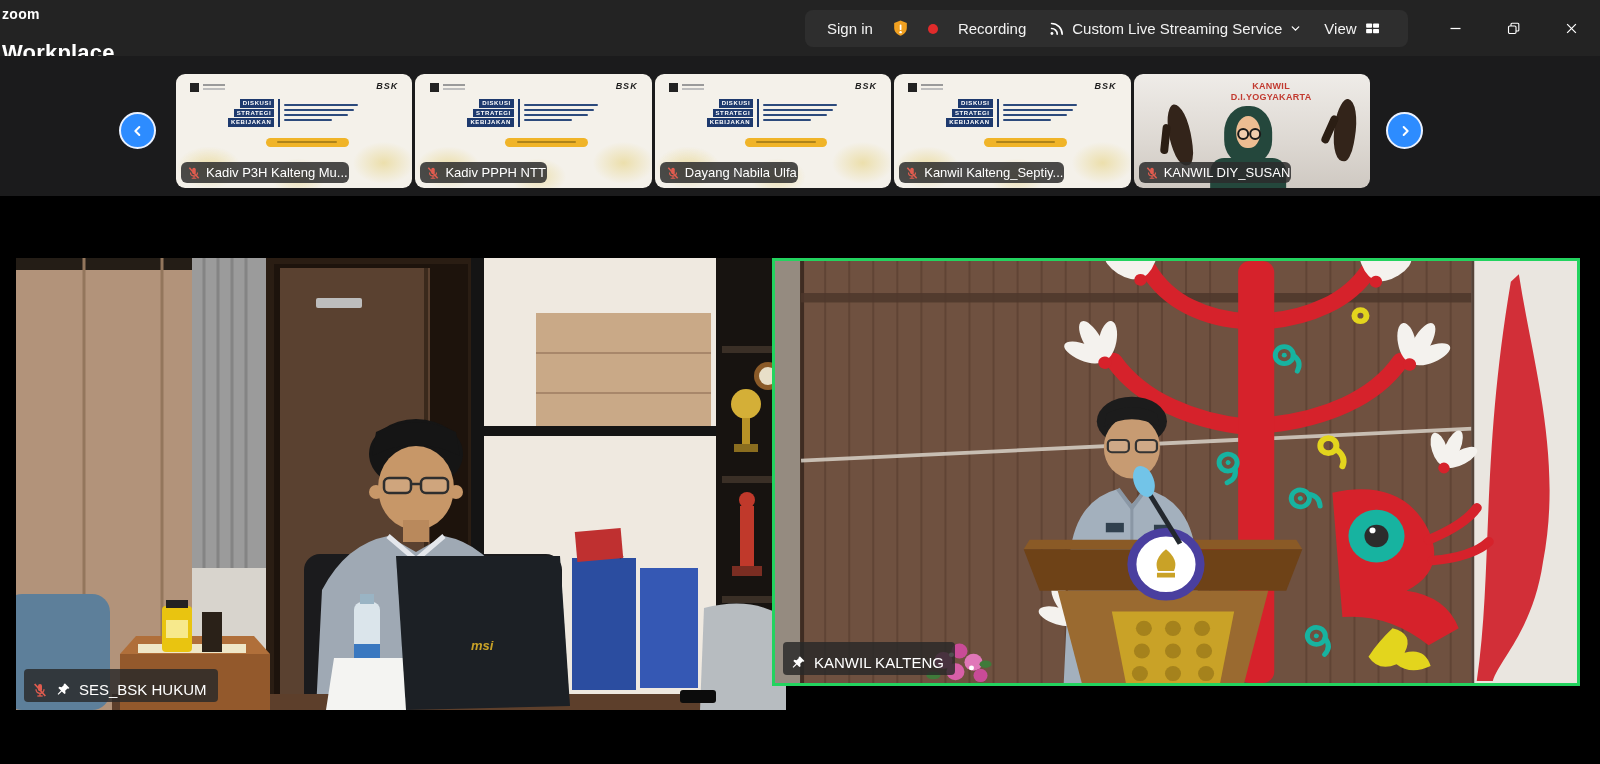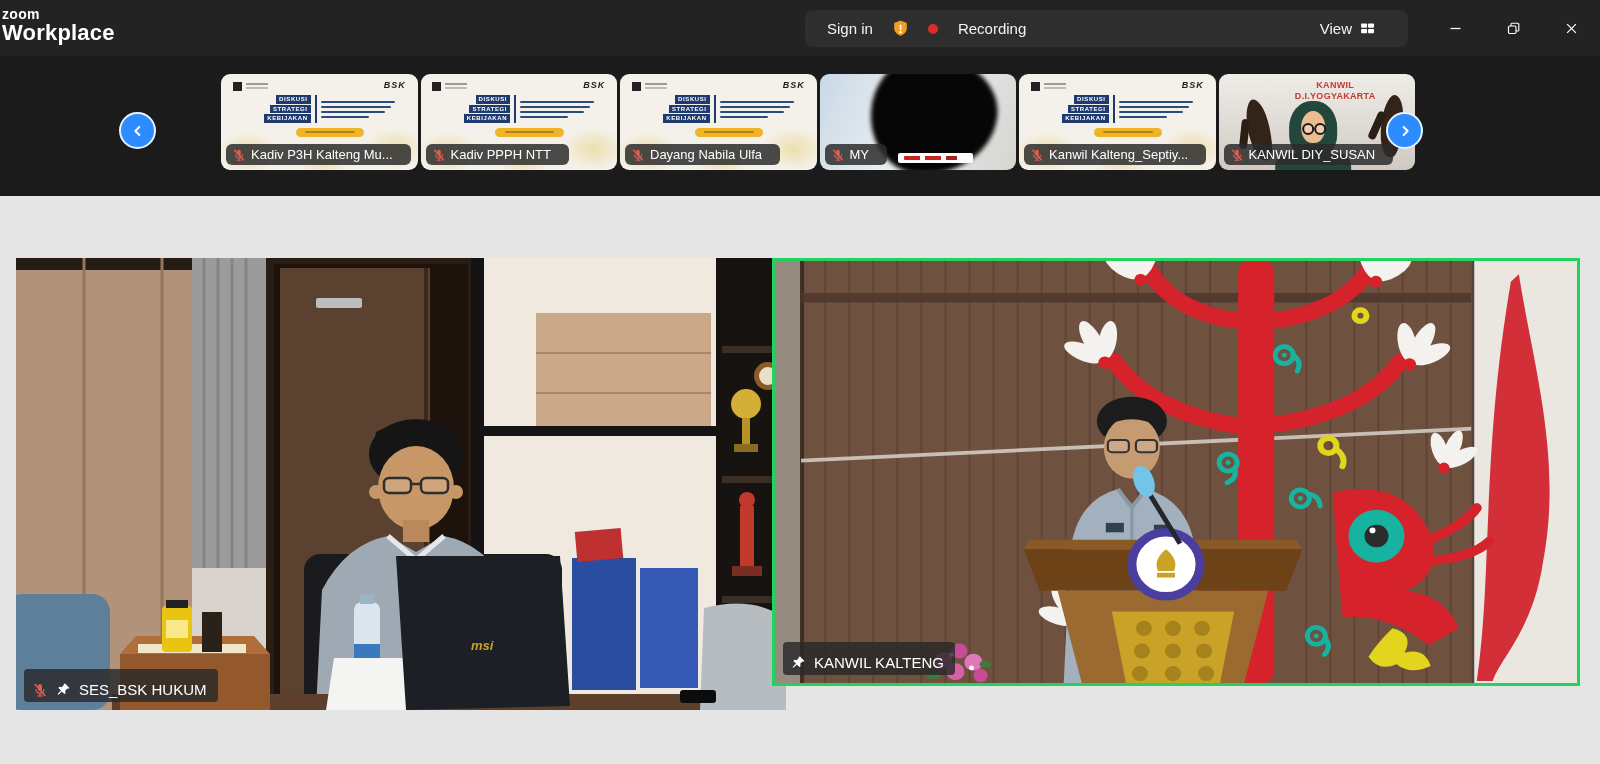--- a/index.html
+++ b/index.html
@@ -1,43 +1,43 @@
 <!DOCTYPE html>
 <html><head>
 <meta charset="utf-8">
 <style>
   html,body{margin:0;padding:0;background:#101215;}
-  .app{position:relative;width:1600px;height:764px;background:#e5e5e5;overflow:hidden;
+  .app{position:relative;width:1600px;height:764px;background:#000000;overflow:hidden;
        font-family:"Liberation Sans","DejaVu Sans",sans-serif;-webkit-font-smoothing:antialiased;}
 
   
   .titlebar{position:absolute;left:0;top:0;width:1600px;height:56px;background:#232323;}
   .brand{position:absolute;left:2px;top:7px;color:#fff;line-height:1;}
   .brand-zoom{font-size:14px;font-weight:700;letter-spacing:.3px;}
-  .brand-workplace{font-size:22px;font-weight:700;margin-top:1px;letter-spacing:.2px;}
+  .brand-workplace{font-size:22px;font-weight:700;margin-top:21px;letter-spacing:.2px;}
   .meeting-pill{position:absolute;left:805px;top:10px;width:603px;height:37px;background:#2e2e2e;
       border-radius:8px;display:flex;align-items:center;padding:0 26px 0 16px;box-sizing:border-box;
       color:#f2f2f2;font-size:15px;gap:10px;}
   .pill-item{display:flex;align-items:center;gap:7px;white-space:nowrap;background:none;border:none;
       color:#f2f2f2;font-size:15px;font-family:Liberation Sans, sans-serif;padding:4px 6px;cursor:pointer;}
   .rec-dot{width:10px;height:10px;border-radius:50%;}
   .view-group{margin-left:auto;}
   .win-controls{position:absolute;right:0;top:0;height:56px;display:flex;align-items:stretch;}
   .win-btn{width:58px;background:none;border:none;display:flex;align-items:center;justify-content:center;cursor:pointer;}
 
   
   .filmstrip{position:absolute;left:0;top:56px;width:1600px;height:140px;background:#1b1b1c;}
   .nav-btn{position:absolute;top:56px;width:37px;height:37px;border-radius:50%;background:#2d8cff;
       border:2px solid #e9f1ff;display:flex;align-items:center;justify-content:center;cursor:pointer;padding:0;}
   .nav-prev{left:119px;}
   .nav-next{left:1386px;}
-  .thumbs{position:absolute;left:176px;top:18px;width:1194px;height:96px;display:flex;gap:3px;margin-left:45px;}
+  .thumbs{position:absolute;left:176px;top:18px;width:1194px;height:114px;display:flex;gap:3px;}
   .thumb{flex:1 1 0;position:relative;border-radius:9px;overflow:hidden;background:#000;cursor:pointer;}
   .name-pill{position:absolute;left:5px;bottom:5px;display:flex;align-items:center;gap:5px;
-      background:rgba(44,44,44,.85);border-radius:6px;padding:3px 18px 3px 6px;color:#fff;font-size:13px;
+      background:rgba(44,44,44,.85);border-radius:6px;padding:3px 1px 3px 6px;color:#fff;font-size:13px;
       white-space:nowrap;max-width:calc(100% - 12px);overflow:hidden;box-sizing:border-box;}
   .name-pill svg{flex:0 0 auto;}
 
   
   .slide-scene{position:absolute;inset:0;background:#f4f1ea;
       background-image:radial-gradient(ellipse 46px 30px at 14% 82%, rgba(228,205,110,.55), transparent 70%),
                        radial-gradient(ellipse 40px 26px at 52% 90%, rgba(228,205,110,.45), transparent 70%),
                        radial-gradient(ellipse 44px 30px at 88% 78%, rgba(228,205,110,.5), transparent 70%);}
   .slide-logo-tl{position:absolute;left:6%;top:8%;width:9px;height:9px;background:#222;}
   .slide-logo-tl::after{content:"";position:absolute;left:13px;top:1px;width:22px;height:2px;background:#9a9a9a;box-shadow:0 4px 0 #bdbdbd;}
@@ -106,20 +106,31 @@
         <svg width="19" height="19" viewBox="0 0 24 24">
           <path d="M12 2l8 3v6c0 5-3.5 8.6-8 10-4.5-1.4-8-5-8-10V5z" fill="#f0a020"></path>
           <rect x="11" y="7" width="2.2" height="7" rx="1.1" fill="#fff"></rect>
           <circle cx="12.1" cy="16.6" r="1.5" fill="#fff"></circle>
         </svg>
       </button>
       <div class="pill-item" style="gap:20px;">
         <span class="rec-dot" style="background:#e02b2b;"></span>
         <span>Recording</span>
       </div>
+      <button class="pill-item">
+        <svg width="17" height="17" viewBox="0 0 24 24" fill="none" stroke="#fff" stroke-width="2.2" stroke-linecap="round">
+          <path d="M5 12a8 8 0 0 1 8 8"></path>
+          <path d="M5 5a15 15 0 0 1 15 15"></path>
+          <circle cx="5.6" cy="19" r="2" fill="#fff" stroke="none"></circle>
+        </svg>
+        <span>Custom Live Streaming Service</span>
+        <svg width="13" height="13" viewBox="0 0 24 24" fill="none" stroke="#fff" stroke-width="2.4" stroke-linecap="round">
+          <polyline points="6,9 12,15 18,9"></polyline>
+        </svg>
+      </button>
       <button class="pill-item view-group">
         <span>View</span>
         <svg width="17" height="17" viewBox="0 0 24 24" fill="#fff">
           <rect x="3" y="5" width="8.4" height="6" rx="1"></rect>
             <rect x="12.8" y="5" width="8.4" height="6" rx="1"></rect>
           <rect x="3" y="12.6" width="8.4" height="6" rx="1"></rect>
             <rect x="12.8" y="12.6" width="8.4" height="6" rx="1"></rect>
         </svg>
       </button>
     </div>
@@ -243,38 +254,20 @@
             <rect x="9" y="3" width="6" height="11" rx="3" fill="#e05c4f"></rect>
             <path d="M6 11a6 6 0 0 0 12 0" fill="none" stroke="#e05c4f" stroke-width="2"></path>
             <line x1="12" y1="17" x2="12" y2="21" stroke="#e05c4f" stroke-width="2"></line>
             <line x1="8" y1="21" x2="16" y2="21" stroke="#e05c4f" stroke-width="2"></line>
             <line x1="4" y1="3" x2="20" y2="21" stroke="#e05c4f" stroke-width="2.6"></line>
           </svg>
           <span>Dayang Nabila Ulfa</span>
         </div>
       </div>
 
-      <div class="thumb">
-        <div class="my-scene">
-          <div class="my-blob"></div>
-          <div class="my-banner">
-              <i></i>
-            </div>
-        </div>
-        <div class="name-pill">
-          <svg width="14" height="14" viewBox="0 0 24 24">
-            <rect x="9" y="3" width="6" height="11" rx="3" fill="#e05c4f"></rect>
-            <path d="M6 11a6 6 0 0 0 12 0" fill="none" stroke="#e05c4f" stroke-width="2"></path>
-            <line x1="12" y1="17" x2="12" y2="21" stroke="#e05c4f" stroke-width="2"></line>
-            <line x1="8" y1="21" x2="16" y2="21" stroke="#e05c4f" stroke-width="2"></line>
-            <line x1="4" y1="3" x2="20" y2="21" stroke="#e05c4f" stroke-width="2.6"></line>
-          </svg>
-          <span>MY</span>
-        </div>
-      </div>
 
       <div class="thumb">
         <div class="slide-scene">
           <span class="slide-logo-tl"></span>
           <span class="slide-brand">BSK</span>
           <div class="slide-title">
             <div class="stack">
               <span>DISKUSI</span>
               <span>STRATEGI</span>
               <span>KEBIJAKAN</span>

